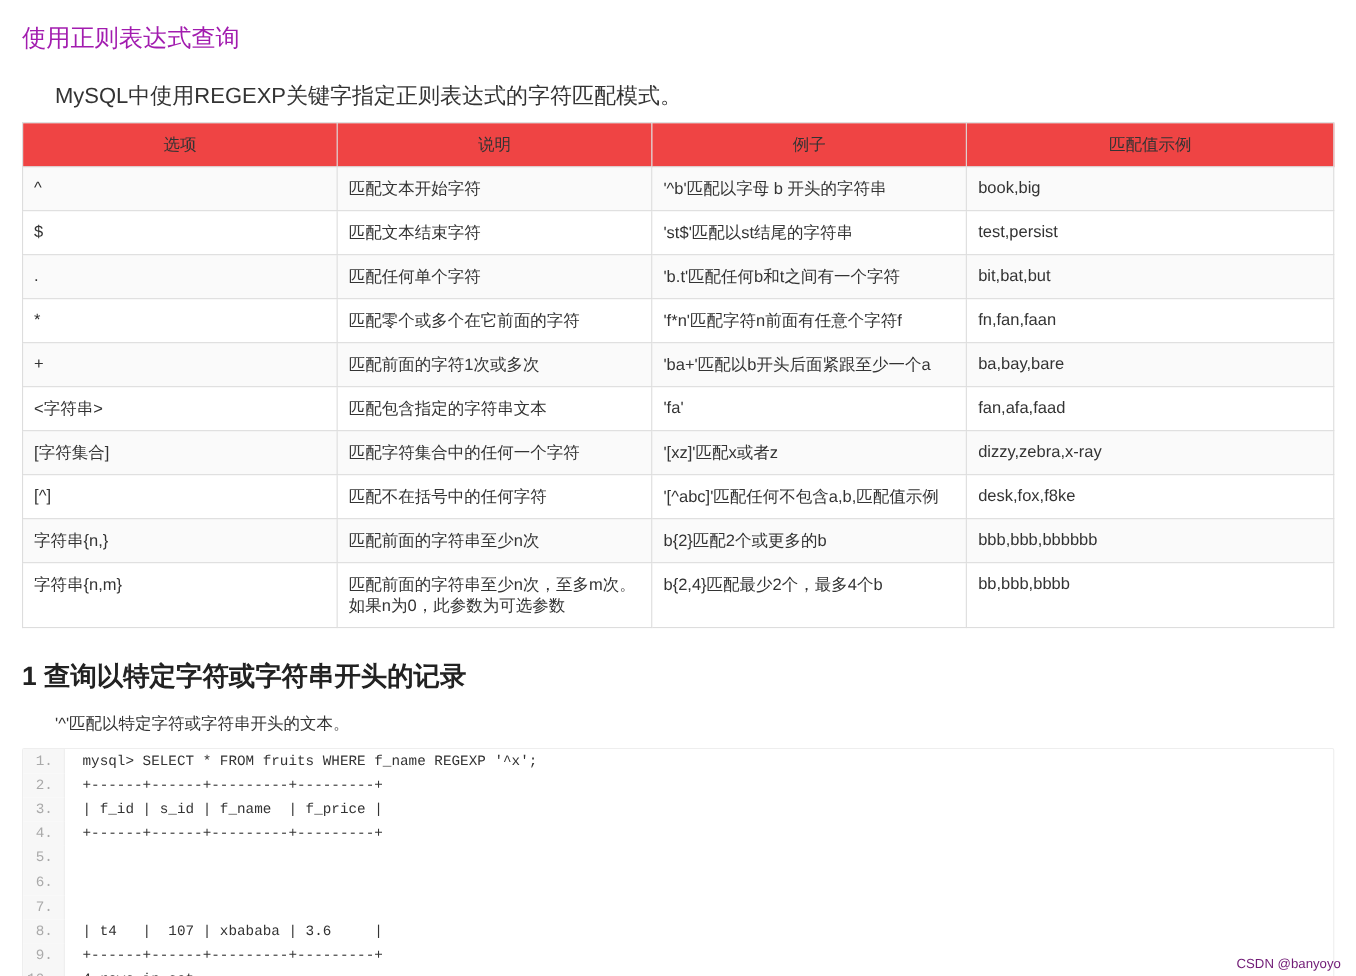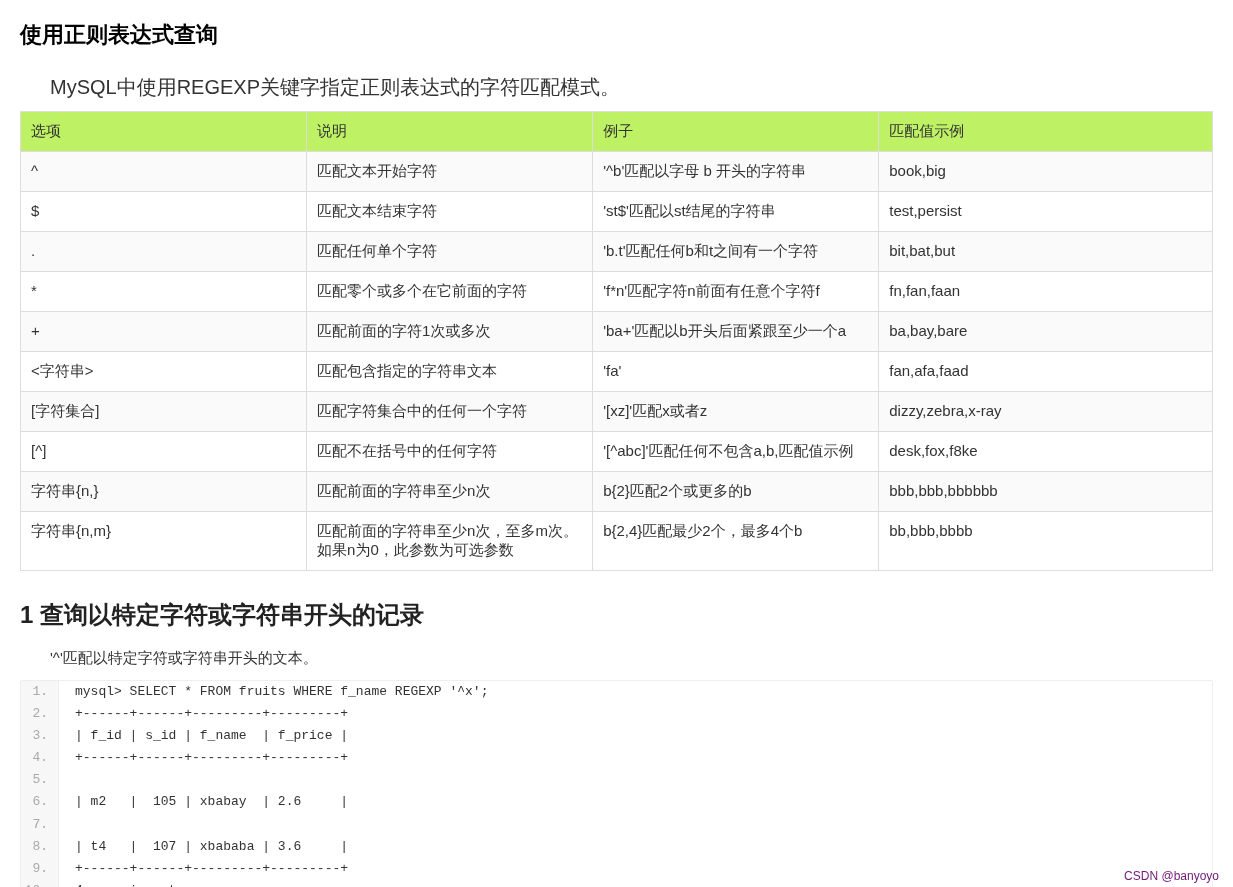--- a/index.html
+++ b/index.html
@@ -5,23 +5,23 @@
   * { box-sizing: border-box; margin: 0; padding: 0; }
   body {
     font-family: -apple-system, BlinkMacSystemFont, "Segoe UI", "PingFang SC", "Microsoft YaHei", sans-serif;
     color: #333;
     background: #fff;
     padding: 20px 20px 40px 20px;
     width: 1233px;
   }
   h1 {
     font-size: 22px;
-    font-weight: 700;
+    font-weight: 400;
     margin-bottom: 24px;
-    color: #000000;
+    color: #a21caf;
   }
   h2 {
     font-size: 24px;
     font-weight: 700;
     margin: 28px 0 18px 0;
     color: #222;
   }
   .intro {
     font-size: 20px;
     color: #333;
@@ -39,21 +39,21 @@
     text-align: left;
     vertical-align: top;
     color: #333;
   }
   table th {
     background: #fafafa;
     font-weight: 400;
   }
   table tr:nth-child(odd) td { background: #fafafa; }
   table tr:nth-child(even) td { background: #fff; }
-  table th { background: #bef264; }
+  table th { background: #ef4444; text-align: center; }
   .subintro {
     font-size: 15px;
     color: #333;
     margin: 0 0 12px 30px;
   }
   .code-block {
     border: 1px solid #eee;
     border-radius: 2px;
     overflow: hidden;
   }
@@ -189,21 +189,20 @@
     </div>
     <div class="code-row">
       <div class="lineno">4.</div>
       <div class="codeline">+------+------+---------+---------+</div>
     </div>
     <div class="code-row">
       <div class="lineno">5.</div>
     </div>
     <div class="code-row">
       <div class="lineno">6.</div>
-      <div class="codeline">| m2   |  105 | xbabay  | 2.6     |</div>
     </div>
     <div class="code-row">
       <div class="lineno">7.</div>
     </div>
     <div class="code-row">
       <div class="lineno">8.</div>
       <div class="codeline">| t4   |  107 | xbababa | 3.6     |</div>
     </div>
     <div class="code-row">
       <div class="lineno">9.</div>

